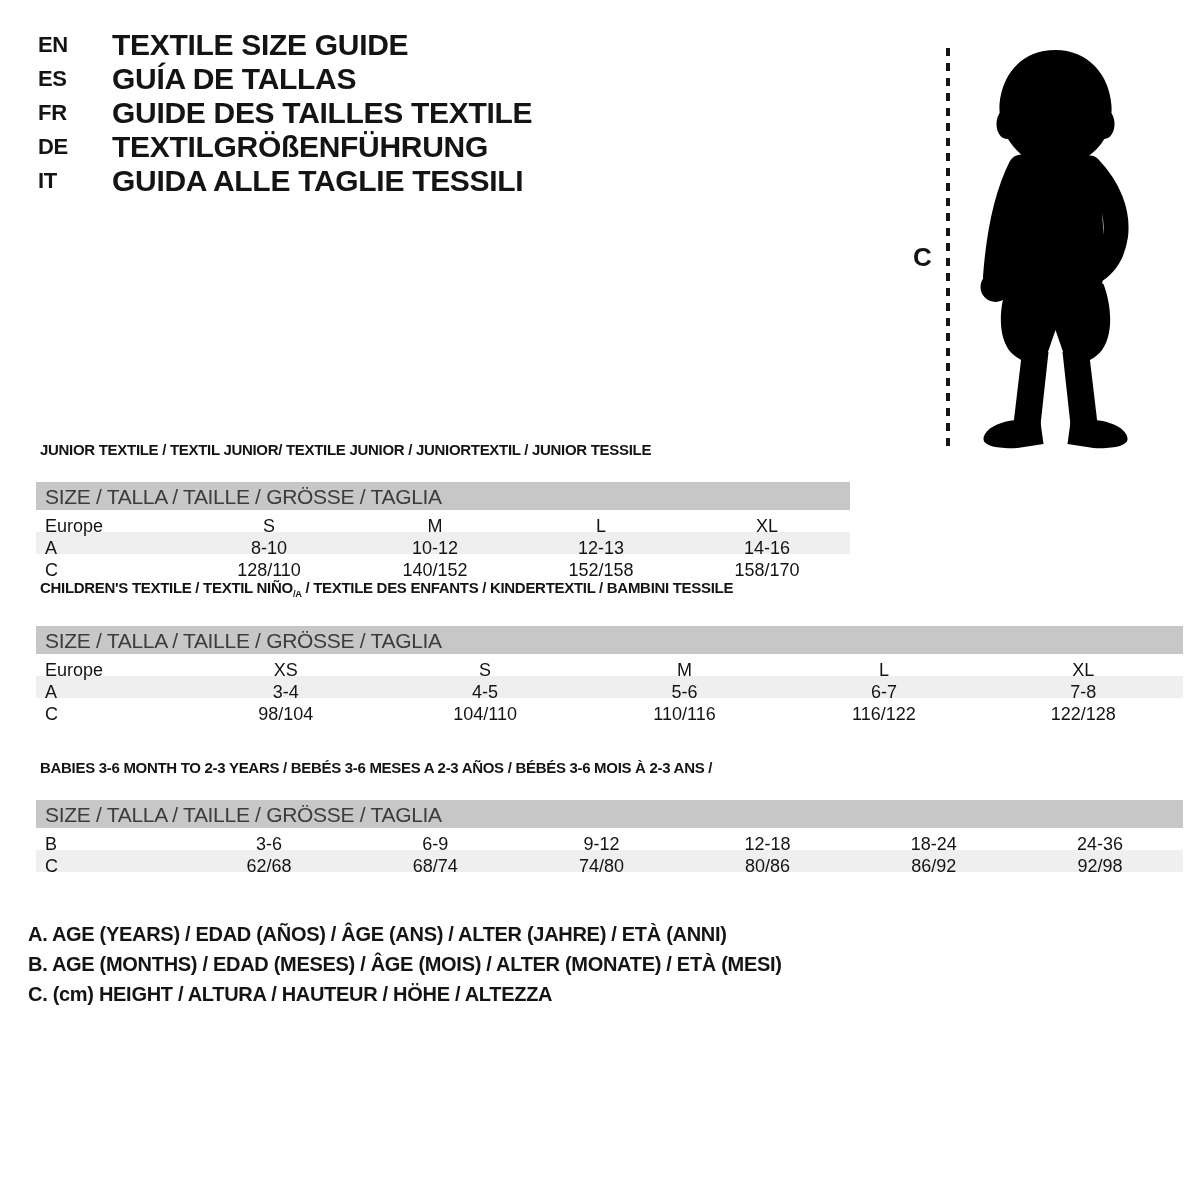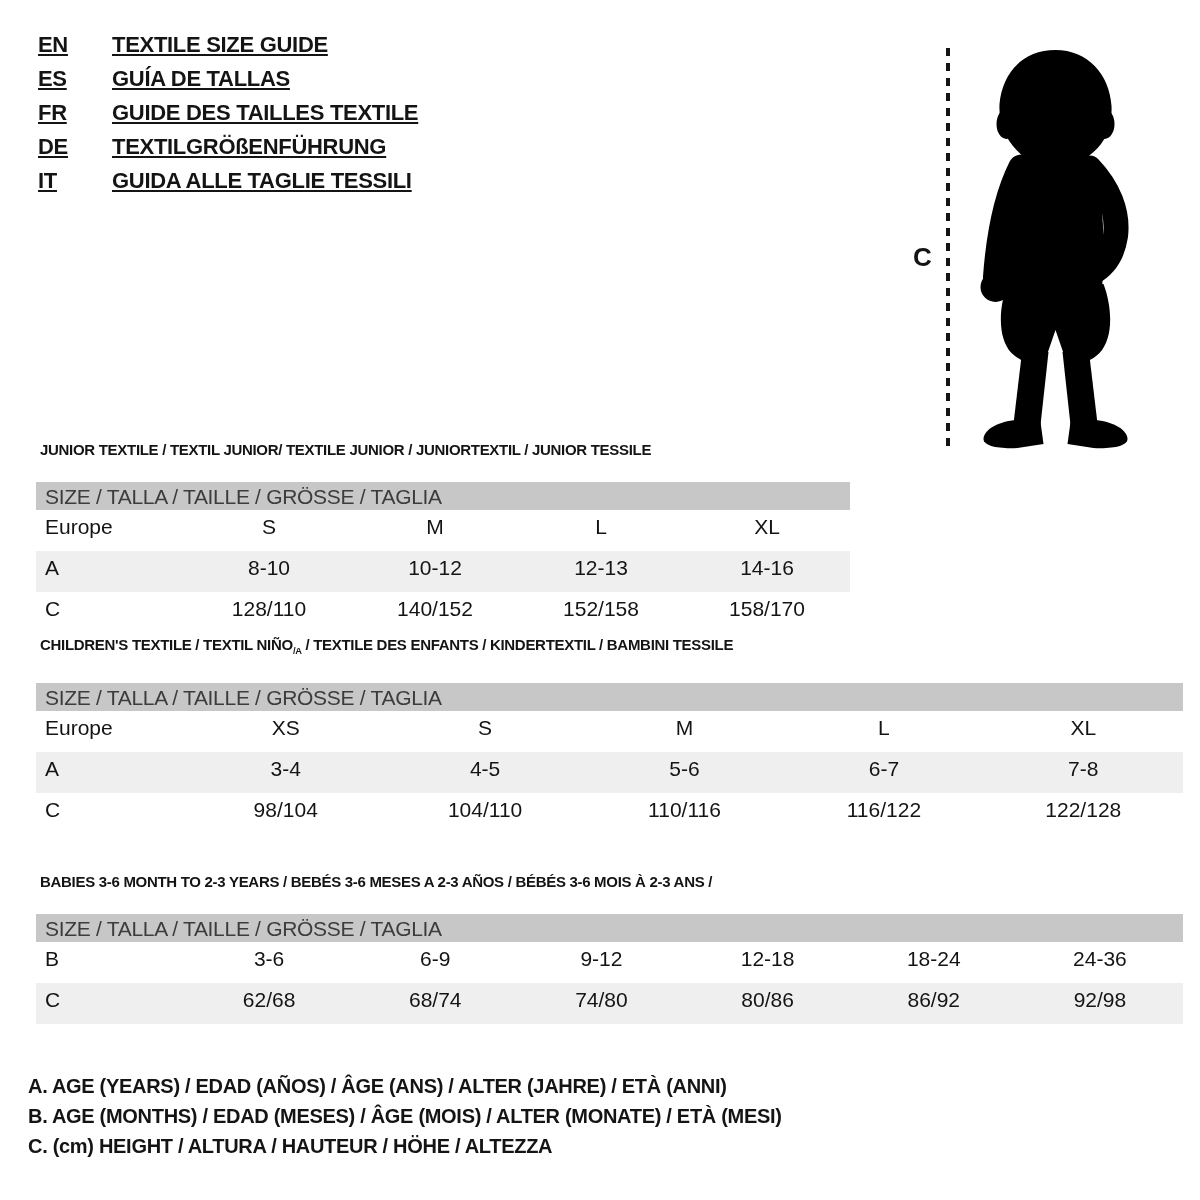--- a/index.html
+++ b/index.html
@@ -7,27 +7,27 @@
     width: 1200px; height: 1200px;
     background: #ffffff;
     position: relative;
     overflow: hidden;
     font-family: "Liberation Sans", sans-serif;
     color: #141414;
   }
   .page { position: relative; width: 1200px; height: 1200px; }
 
   
-  .lang-header { margin: 28px 0 0 38px; text-decoration: underline; }
+  .lang-header { margin: 28px 0 0 38px; }
   .lang-row { display: flex; line-height: 34px; }
   .lang-code {
     width: 74px; flex: 0 0 74px;
     font-weight: 700; font-size: 22px; letter-spacing: -0.3px;
   }
-  .lang-label { font-weight: 700; font-size: 22px; letter-spacing: -0.3px; }
+  .lang-label { font-weight: 700; font-size: 30px; letter-spacing: -0.3px; }
 
   
   .figure { position: absolute; left: 903px; top: 12px; width: 255px; height: 412px; }
   .c-label {
     position: absolute; left: 10px; top: 202px;
     font-weight: 700; font-size: 26px;
   }
   .dash-line {
     position: absolute; left: 43px; top: 8px;
     width: 4px; height: 398px;
@@ -51,21 +51,21 @@
   .size-table { margin-left: 36px; }
   .size-table .bar {
     background: #c7c7c7;
     color: #3c3c3c;
     height: 28px; line-height: 30px;
     font-size: 21px; letter-spacing: -0.3px;
     padding-left: 9px; box-sizing: border-box;
     margin-top: 20px;
   }
   .babies-table .bar { margin-top: 17px; }
-  .grid-row { display: grid; height: 41px; line-height: 33px; font-size: 21px; }
+  .grid-row { display: grid; height: 22px; line-height: 33px; font-size: 18px; }
   .junior-table   { width: 814px; }
   .children-table { width: 1147px; }
   .babies-table   { width: 1147px; }
   .junior-table .grid-row   { grid-template-columns: 150px repeat(4, 1fr); }
   .children-table .grid-row { grid-template-columns: 150px repeat(5, 1fr); }
   .babies-table .grid-row   { grid-template-columns: 150px repeat(6, 1fr); }
   .grid-row .cell { text-align: center; }
   .grid-row .cell.first { text-align: left; padding-left: 9px; }
   .grid-row.shade { background: #efefef; }
 

